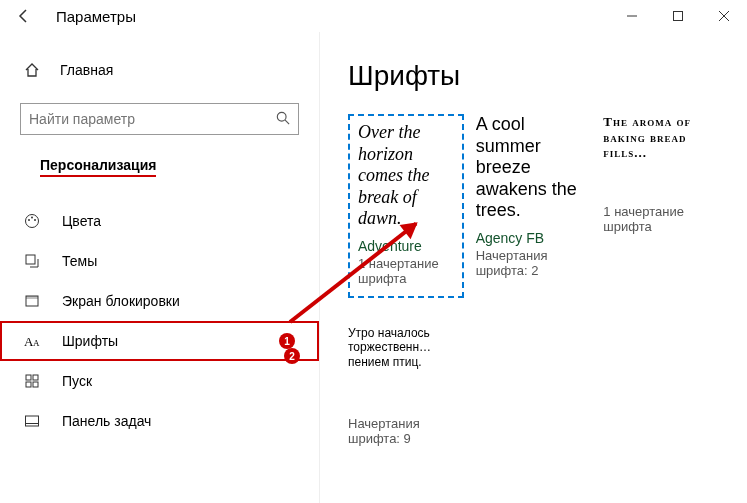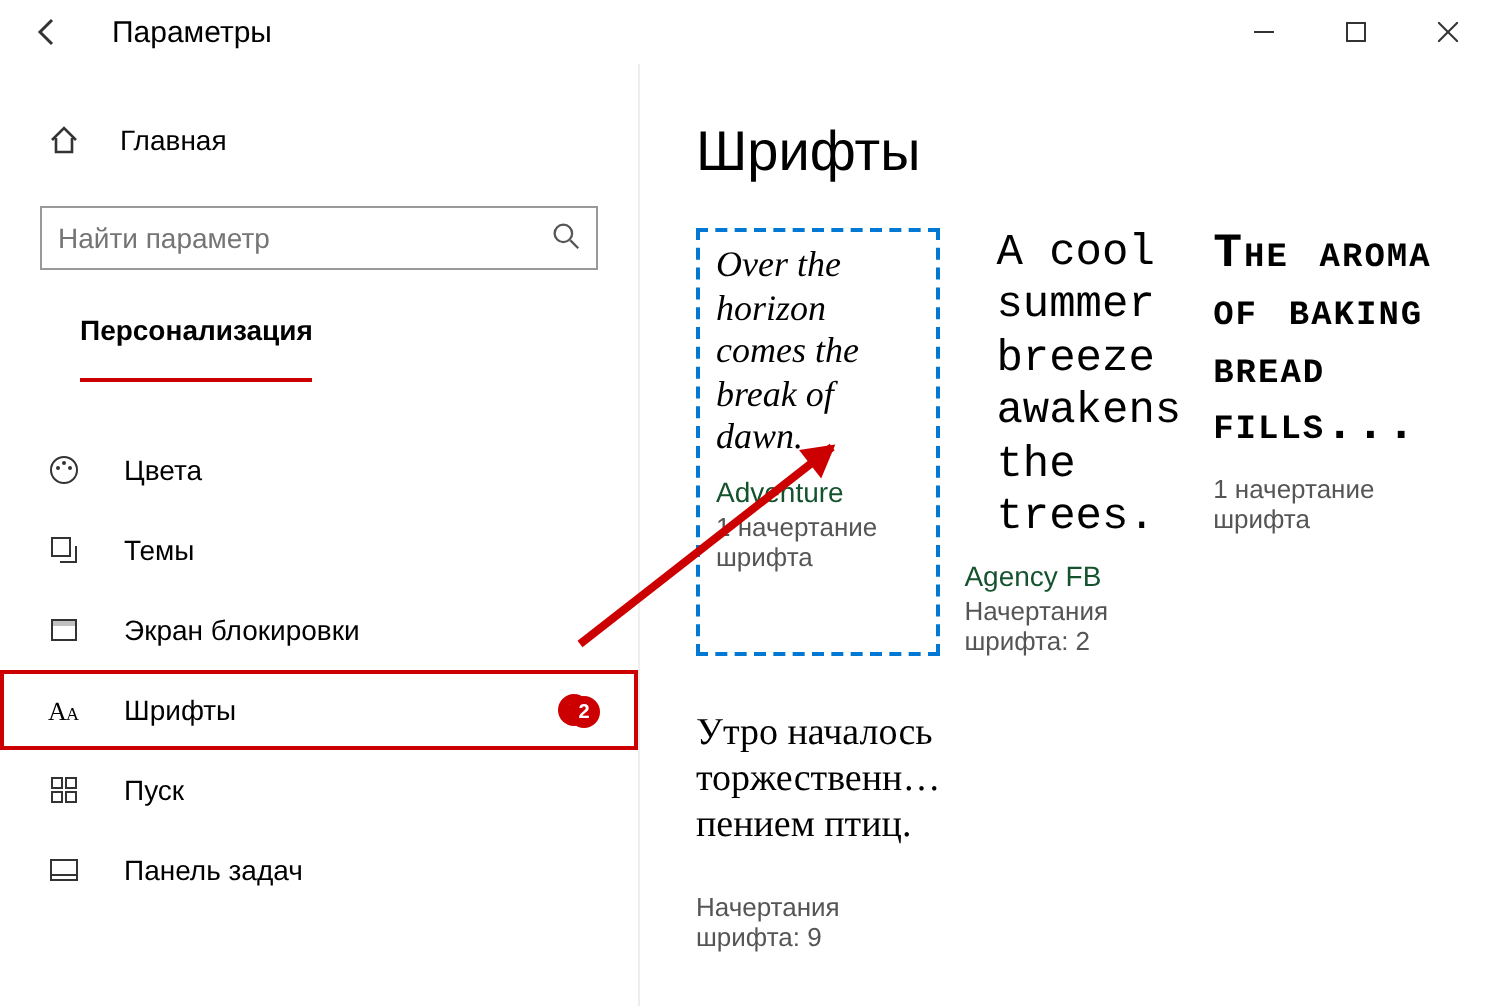--- a/index.html
+++ b/index.html
@@ -65,21 +65,21 @@
     font-size: 14px; color: #0f172a;
     background: transparent;
   }
   .searchbox .sicon { color: #555; }
   .section-label {
     margin: 6px 20px 10px 20px;
     font-weight: 600;
     font-size: 14px;
     border-bottom: 2px solid #c00;
     display: inline-block;
-    padding-bottom: 16px;
+    padding-bottom: 2px;
   }
   .navlist { margin-top: 14px; }
   .navitem {
     display: flex; align-items: center;
     padding: 12px 24px;
     font-size: 14px;
   }
   .navitem .nicon { width: 20px; margin-right: 18px; display:inline-flex; }
   .navitem.selected {
     outline: 2px solid #c00;
@@ -114,23 +114,23 @@
     position: relative;
   }
   .sample {
     font-size: 20px;
     line-height: 1.2;
     min-height: 82px;
     margin-bottom: 8px;
     overflow: hidden;
   }
   .sample.adventure { font-style: italic; font-family: "Segoe Script", cursive; font-size:18px;}
-  .sample.agency { font-family: Liberation Mono, monospace; font-stretch: condensed; font-size:22px;margin-left:16px;}
-  .sample.algerian { font-family: Liberation Mono, monospace; font-variant: small-caps; font-weight:bold; letter-spacing:1px; font-size:24px;}
-  .sample.arial { font-family: Liberation Serif, serif; font-size:19px;}
+  .sample.agency { font-family: Liberation Sans, sans-serif; font-stretch: condensed; font-size:18px;}
+  .sample.algerian { font-family: Liberation Serif, serif; font-variant: small-caps; font-weight:bold; letter-spacing:1px; font-size:13px;}
+  .sample.arial { font-family: Liberation Sans, sans-serif; font-size:12px;}
   .fontname { color:#14532d; font-size:14px; margin-bottom:2px;}
   .fontfaces { color:#555; font-size:13px; }
   .arrow {
     position:absolute;
     left: 290px; top: 320px;
     transform: rotate(-38deg);
     transform-origin: left center;
     pointer-events:none;
   }
   .arrow-line {

